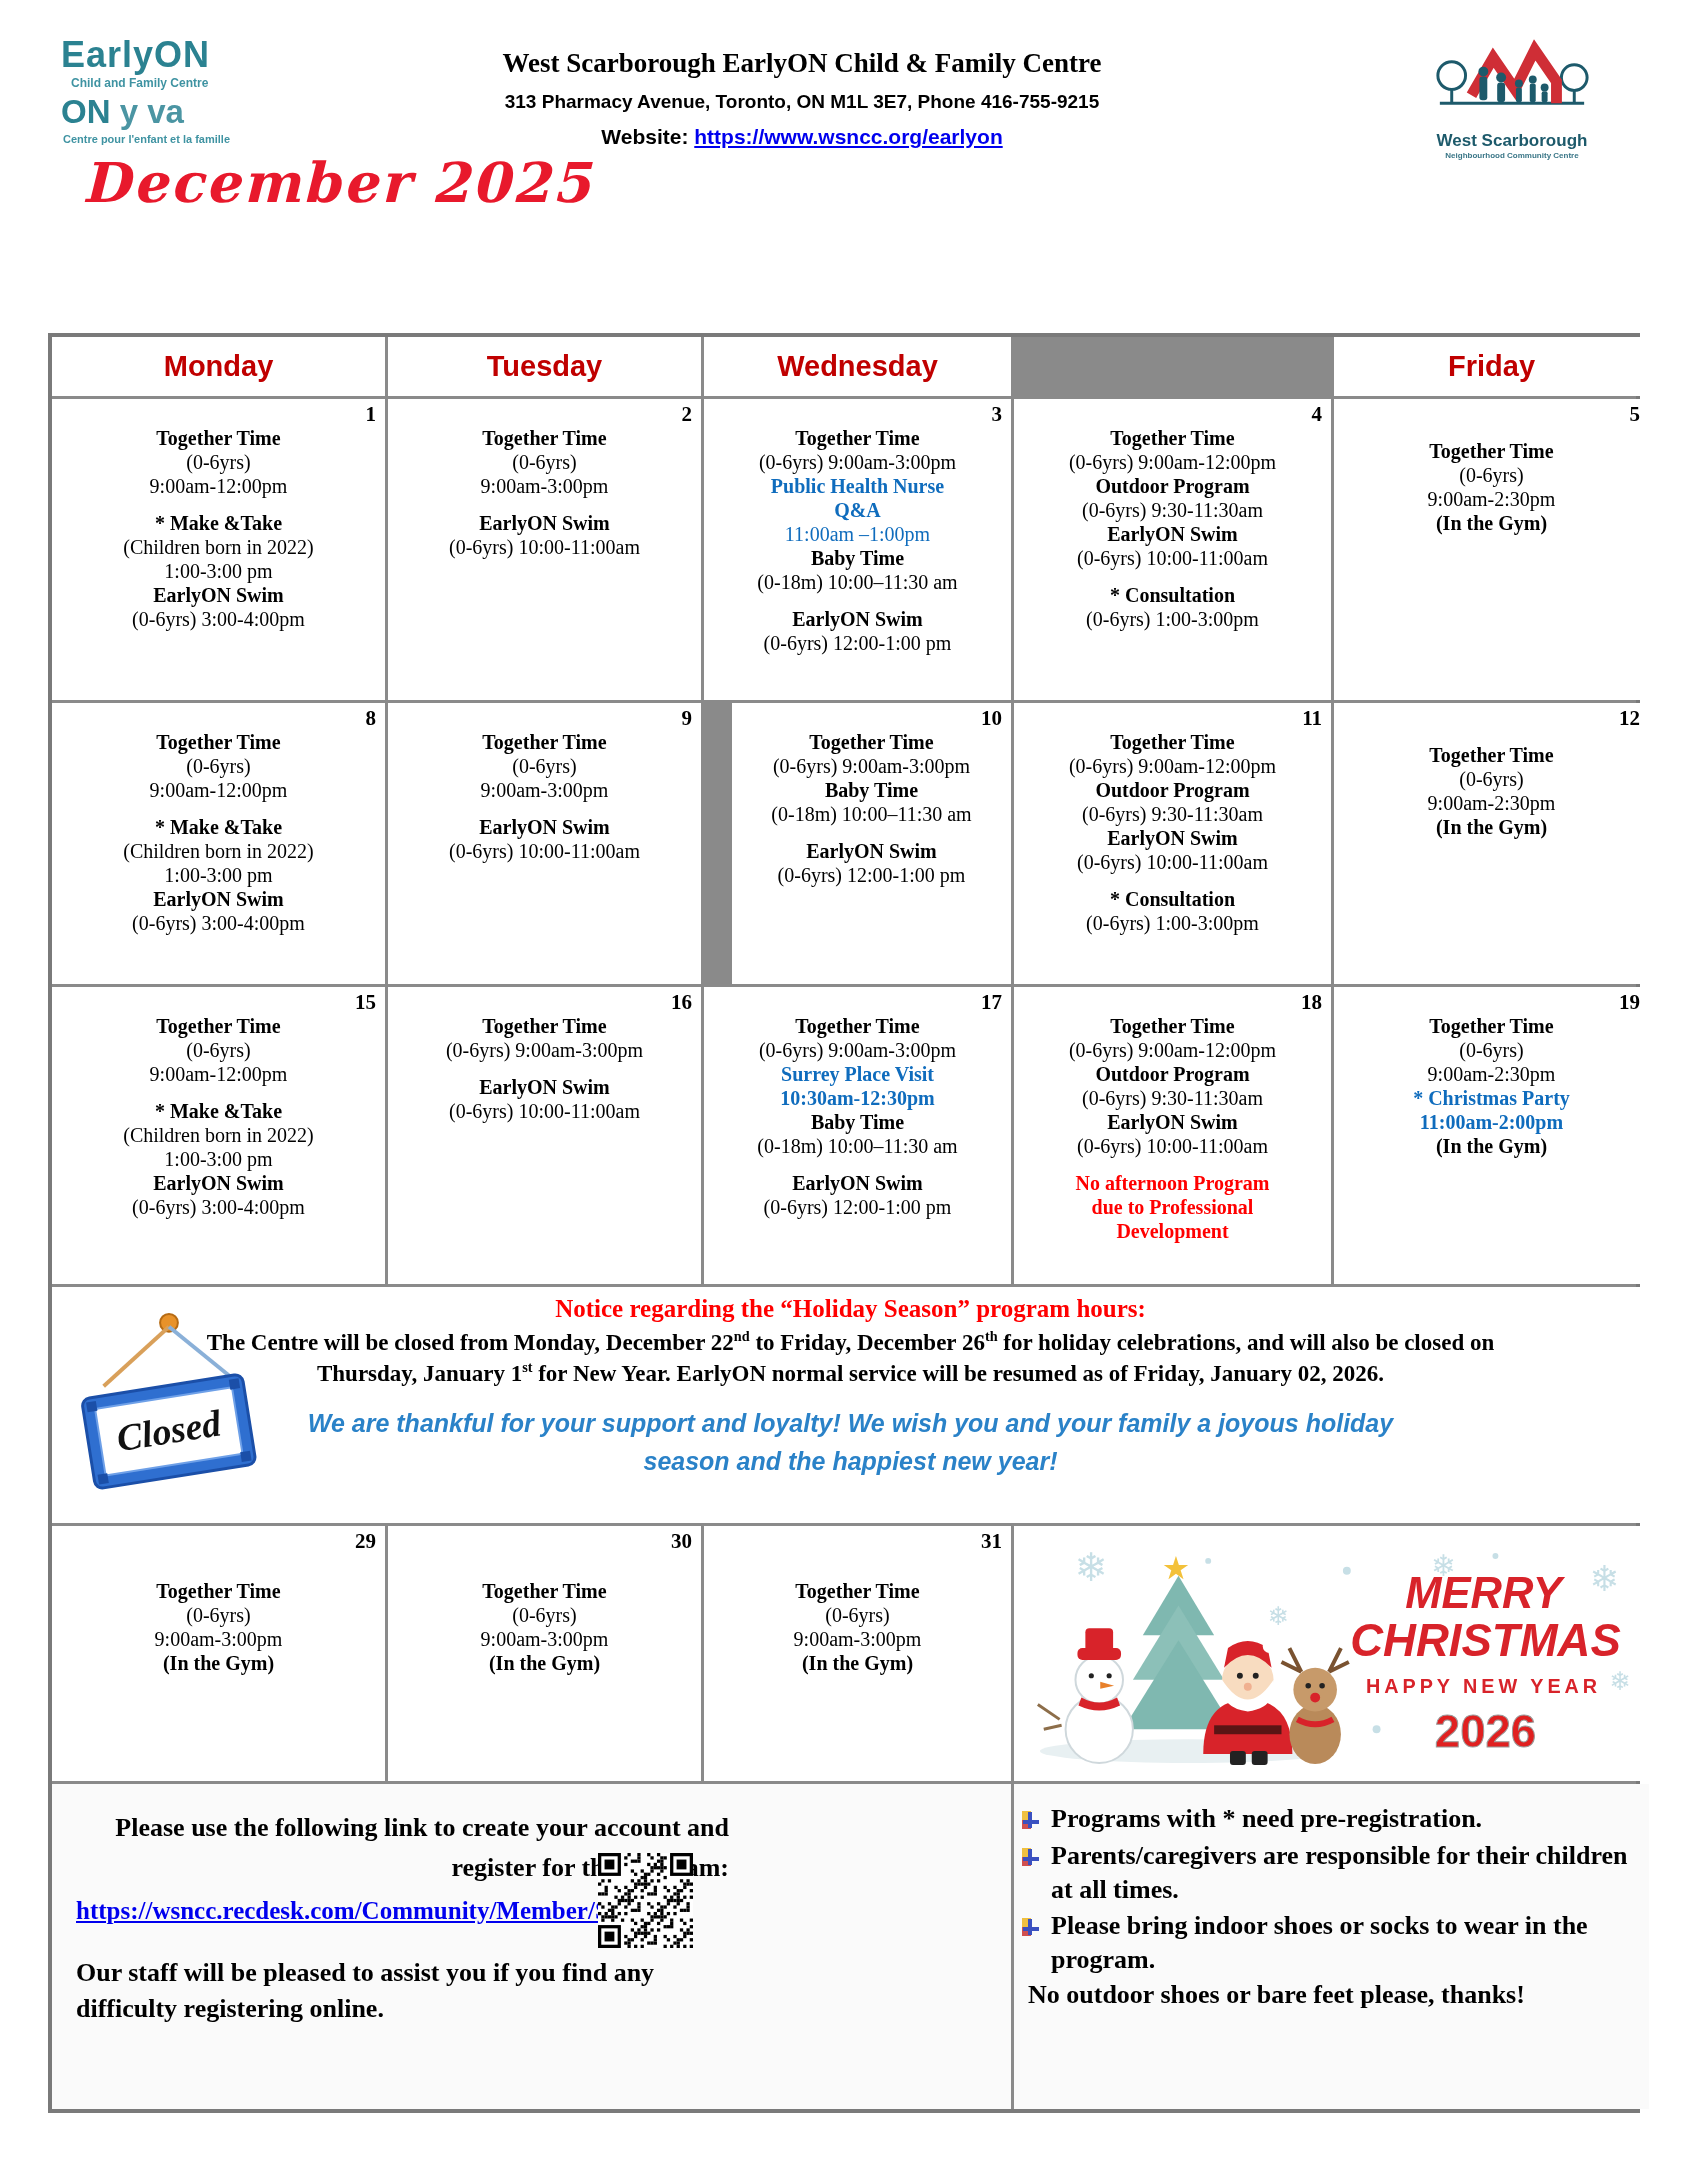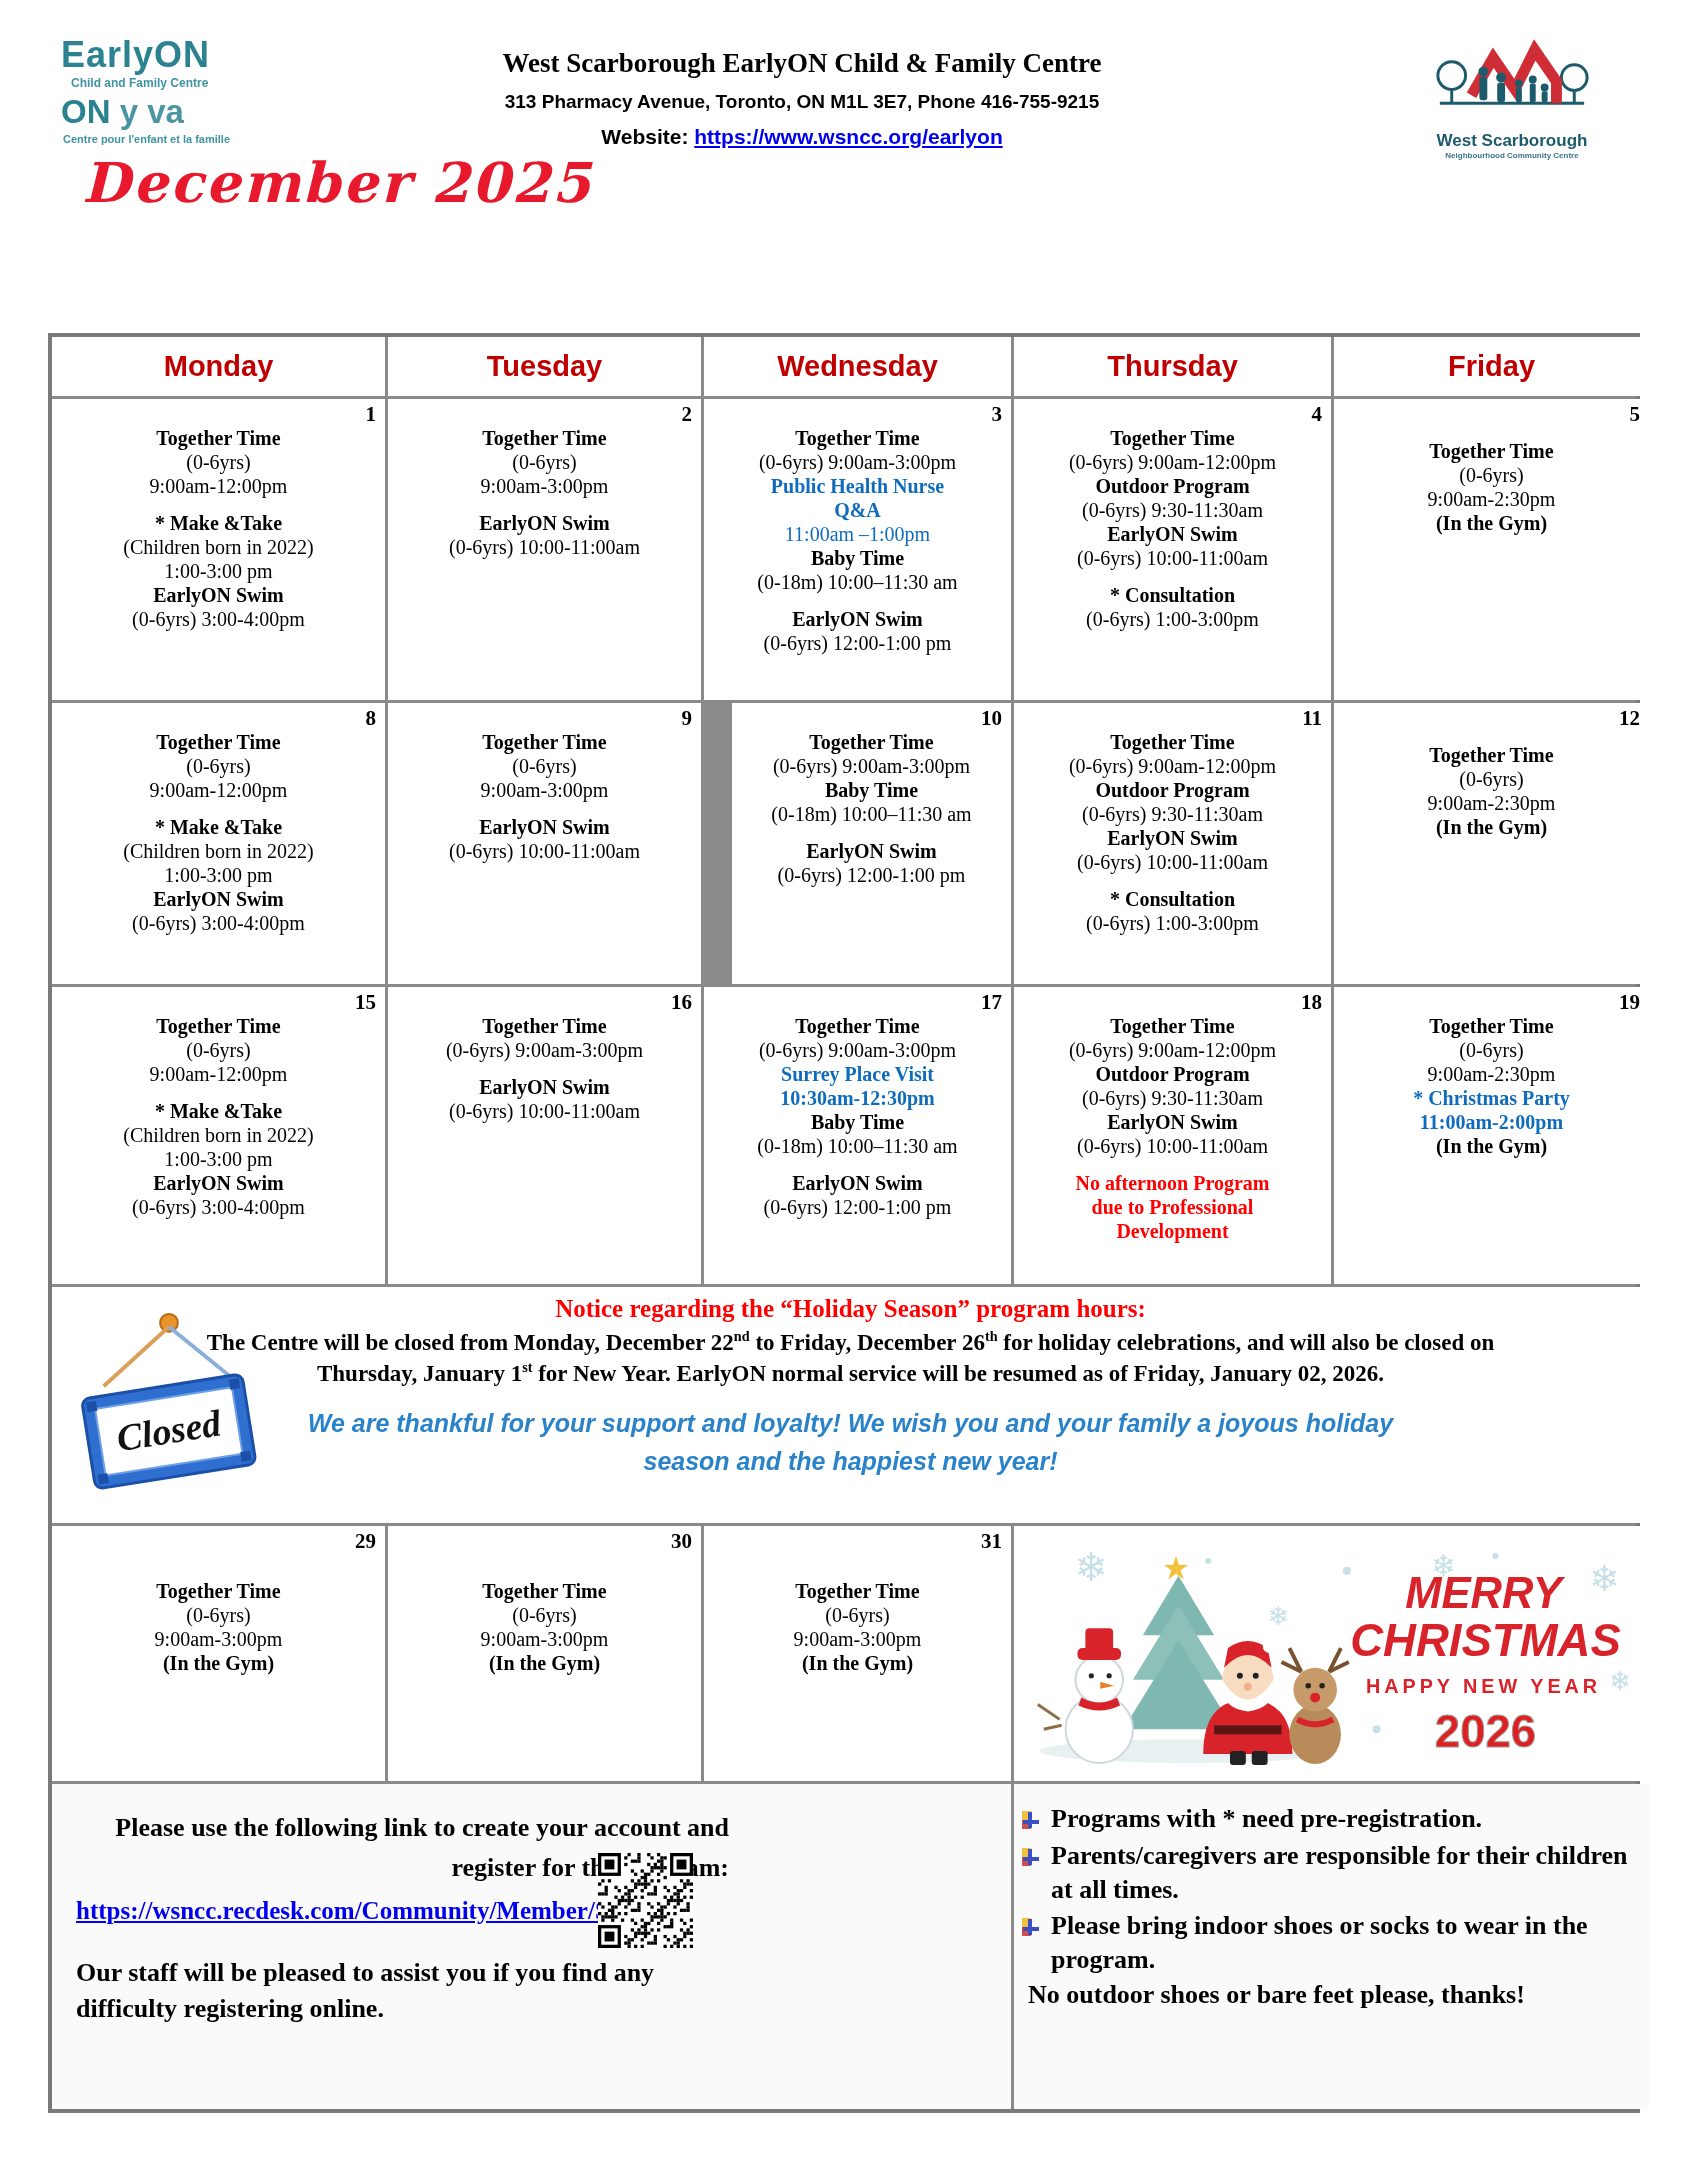--- a/index.html
+++ b/index.html
@@ -475,21 +475,20 @@
               <path d="M10 3 v16 M3 13 h16" stroke="#3a50c0" stroke-width="4"></path>
             </svg>
             <span>Please bring indoor shoes or socks to wear in the program.</span>
           </li>
         </ul>
       <div class="fr-note">No outdoor shoes or bare feet please, thanks!</div>
     </div>
   <div class="cal-cell head-cell" style="grid-area: 1 / 1;">Monday</div>
       <div class="cal-cell head-cell" style="grid-area: 1 / 3;">Wednesday</div>
       <div class="cal-cell head-cell" style="grid-area: 1 / 2;">Tuesday</div>
-      <div class="cal-cell head-cell" style="grid-area: 1 / 4;">Thursday</div>
       <div class="cal-cell head-cell" style="grid-area: 1 / 5;">Friday</div>
       <div class="cal-cell day-cell" style="grid-area: 2 / 1;">
         <div class="dnum">1</div>
         <div class="ln b">Together Time</div>
         <div class="ln">(0-6yrs)</div>
         <div class="ln">9:00am-12:00pm</div>
         <div class="ln gap"></div>
         <div class="ln b">* Make &amp;Take</div>
         <div class="ln">(Children born in 2022)</div>
         <div class="ln">1:00-3:00 pm</div>

